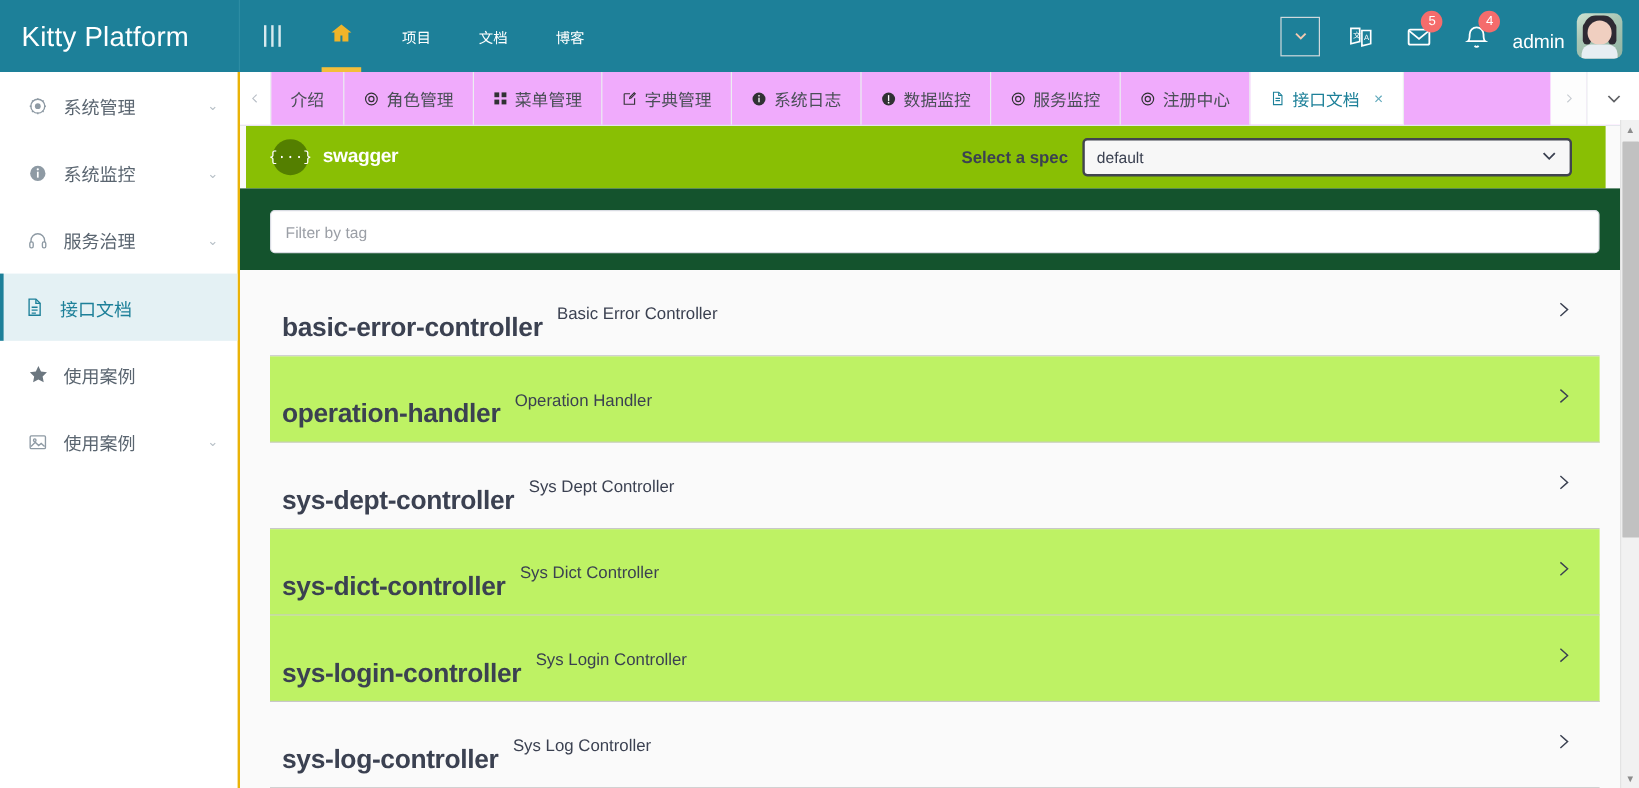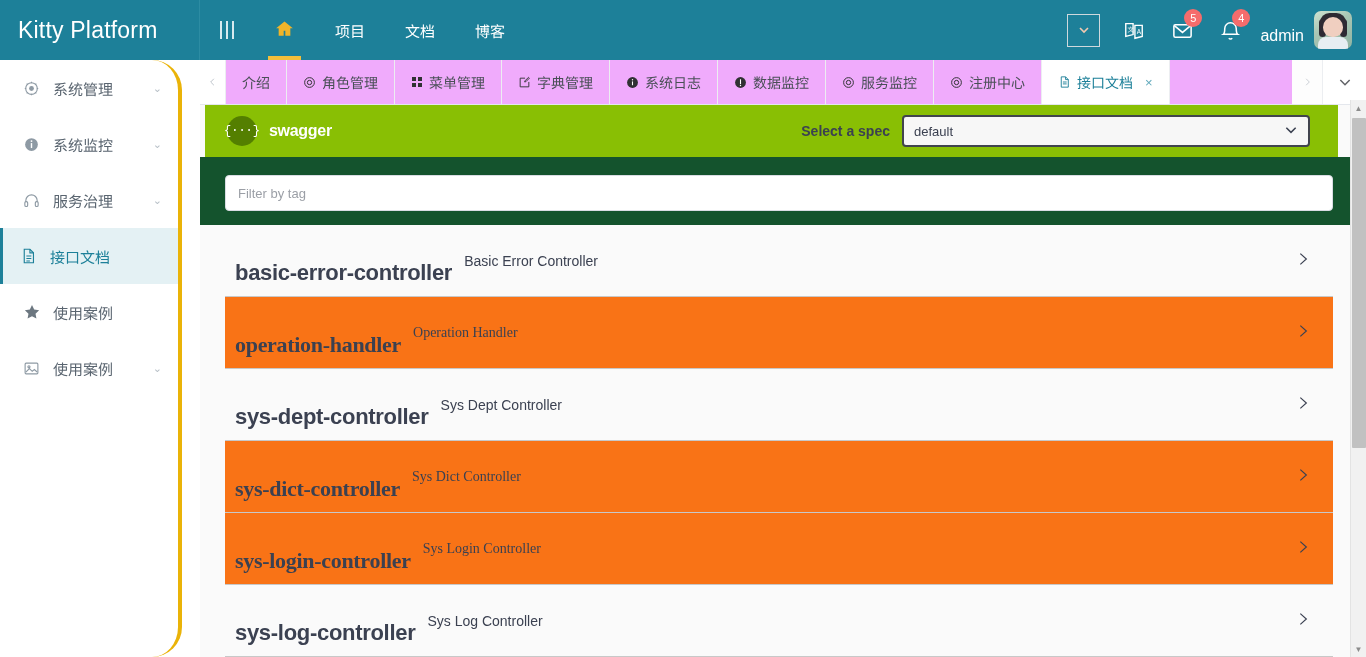--- a/index.html
+++ b/index.html
@@ -32,21 +32,21 @@
     display: flex; align-items: center; justify-content: center;
     cursor: pointer;
   }
   .hamburger span {
     display: inline-block; width: 2px; height: 18px;
     background: #d8eaef; margin: 0 2px;
   }
   .nav-item {
     height: 60px; padding: 0 20px;
     display: flex; align-items: center; justify-content: center;
-    color: #ffffff; font-size: 15px; cursor: pointer;
+    color: #ffffff; font-size: 12px; cursor: pointer;
     position: relative;
   }
   .nav-item.active { color: #f0b429; }
   .nav-item.active::after {
     content: ""; position: absolute; left: 14px; right: 14px; bottom: 0;
     height: 4px; background: #f3be3a;
   }
   .home-glyph { font-size: 21px; line-height: 1; color: #f0b429; }
 
   #nav-right {
@@ -98,25 +98,24 @@
     border-radius: 4px; background: #2e2a33;
   }
   #avatar .body {
     position: absolute; left: 4px; bottom: 0; width: 30px; height: 12px;
     border-radius: 8px 8px 0 0; background: #e7eef2;
   }
 
   
   #sidebar {
     position: absolute; top: 60px; left: 0;
-    width: 182px; height: 597px;
+    width: 200px; height: 597px;
     background: #ffffff;
-    border-right: 4px solid #eab308;
+    border-right: 2px solid #eab308;
     overflow: hidden;
-    border-radius: 30px;
   }
   .side-item {
     height: 56px; display: flex; align-items: center;
     padding: 0 16px 0 20px; cursor: pointer;
     color: #5a6570; font-size: 15px;
     border-left: 3px solid transparent;
   }
   .side-item .s-icon {
     width: 26px; font-size: 16px; color: #8e9aa4;
     display: flex; align-items: center;
@@ -204,21 +203,21 @@
   }
   #filter-input::placeholder { color: #9b9fa6; }
 
   #tag-list { margin: 0 33px 0 25px; }
   .tag-row {
     height: 72px; display: flex; align-items: center;
     padding: 0 22px 0 10px; cursor: pointer;
     border-bottom: 1px solid #c8c8c8;
   }
   .tag-row.odd  { background: #fafafa; }
-  .tag-row.even { background: #f97316; font-family: Liberation Serif, serif; }
+  .tag-row.even { background: #bef264; }
   .tag-name {
     font-size: 22px; font-weight: bold; color: #3b4151;
     letter-spacing: -.3px; white-space: nowrap; margin-top: 25px;
   }
   .tag-desc {
     font-size: 14px; color: #3b4151; margin-left: 12px; white-space: nowrap;
   }
   .tag-caret {
     margin-left: auto; font-size: 22px; color: #3b4151;
     font-family: "DejaVu Sans", sans-serif; line-height: 1;

